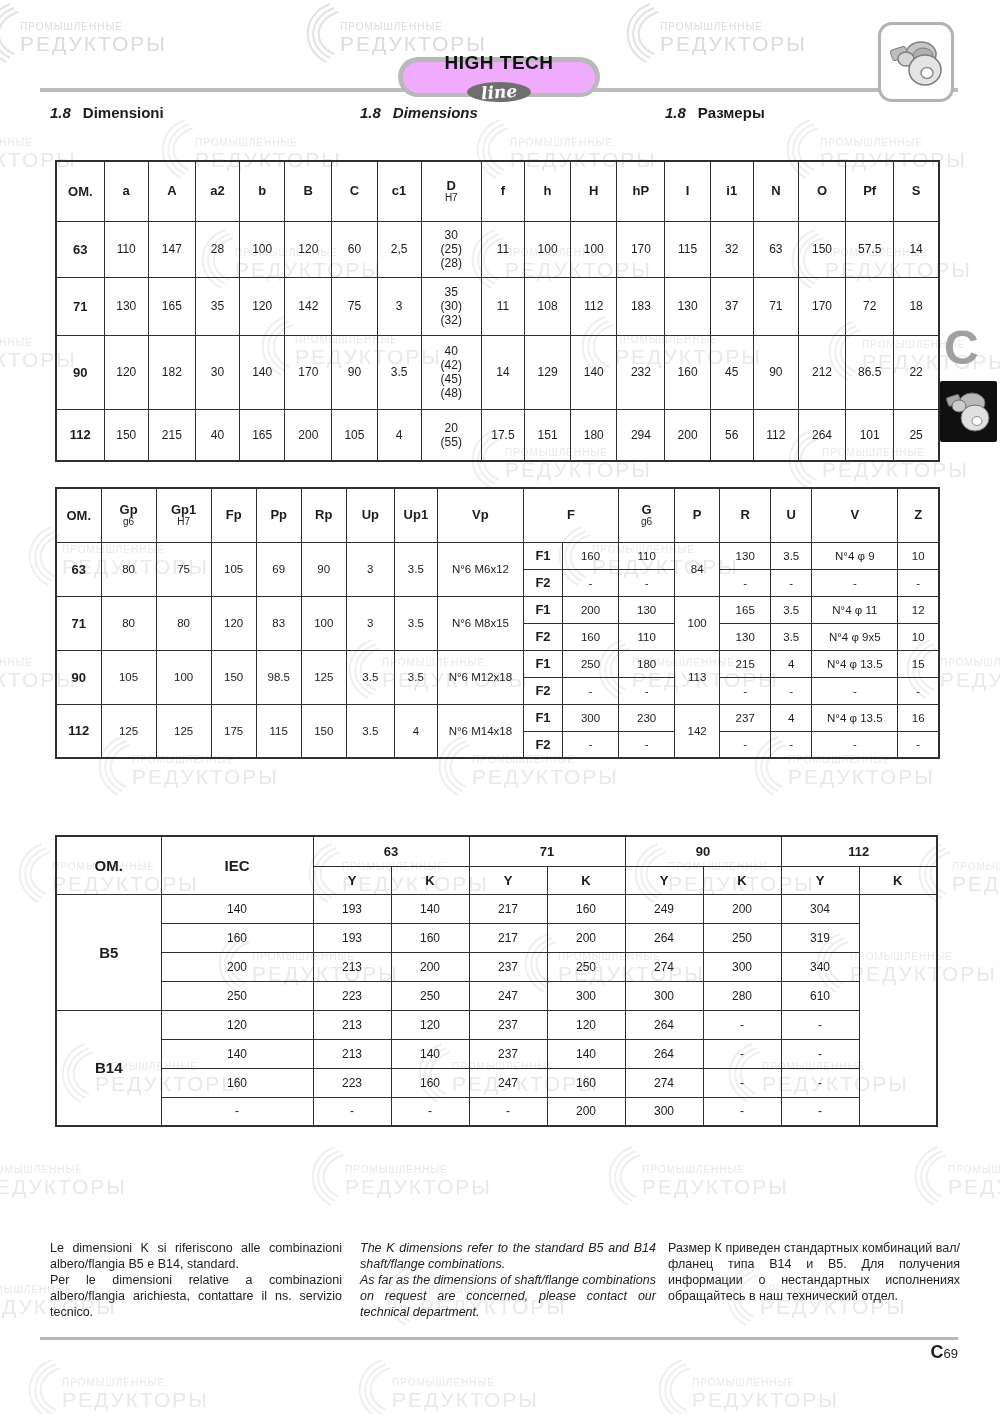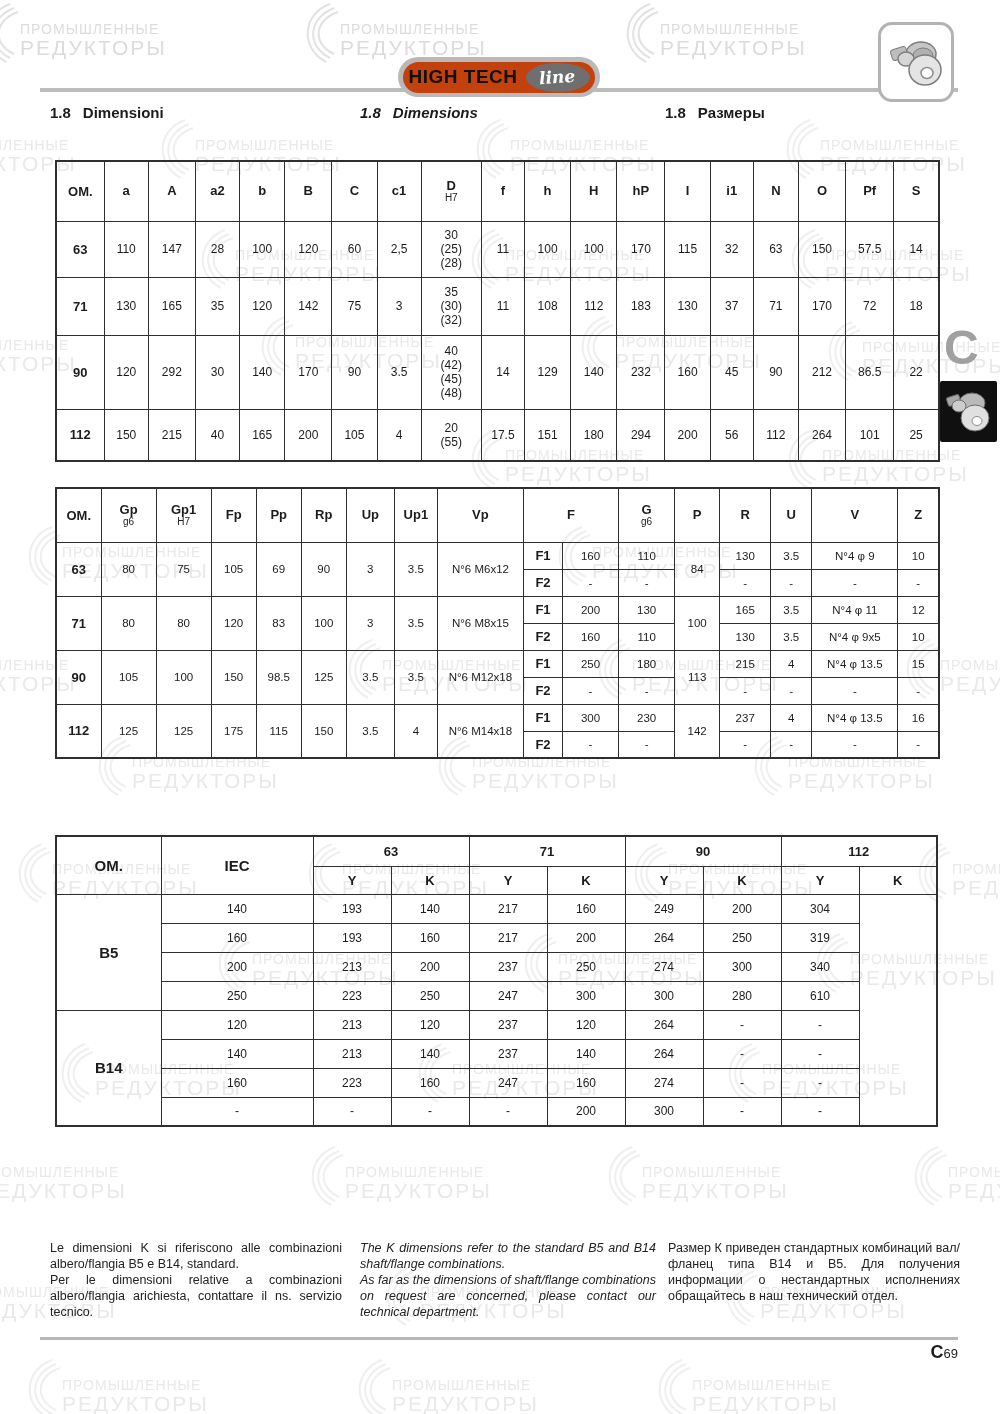--- a/index.html
+++ b/index.html
@@ -1,40 +1,40 @@
 <!DOCTYPE html>
 <html><head>
 <meta charset="utf-8">
 <style>
   html,body{margin:0;padding:0;}
   body{width:1000px;height:1414px;position:relative;overflow:hidden;background:#ffffff;
        font-family:"Liberation Sans",sans-serif;color:#1c1c1c;}
   .abs{position:absolute;}
   
   .wm{position:absolute;z-index:0;white-space:nowrap;line-height:1.05;pointer-events:none;}
-  .wm .l1{display:block;font-size:14px;letter-spacing:1px;color:#e9e9e9;}
+  .wm .l1{display:block;font-size:10px;letter-spacing:1px;color:#e9e9e9;}
   .wm .l2{display:block;font-size:21px;letter-spacing:2px;color:#e9e9e9;}
   .wm.dark .l1{color:#dcdcdc;} .wm.dark .l2{color:#dcdcdc;}
   .wm svg{position:absolute;left:-46px;top:-22px;}
   
   .hdr-rule{top:88px;left:40px;width:918px;height:4px;background:#bcbcbc;z-index:1;}
   .logo{top:57px;left:398px;width:202px;height:40px;background:#b9b9b9;border-radius:22px;
         z-index:2;display:flex;align-items:center;justify-content:center;}
-  .logo-inner{width:192px;height:31px;background:#c2410c;border-radius:18px;display:flex;
-        align-items:center;justify-content:center;gap:8px;}
+  .logo-inner{width:192px;height:31px;background:#f0abfc;border-radius:18px;display:flex;
+        align-items:center;justify-content:center;gap:8px;flex-direction:column;}
   .logo-text{font-weight:bold;font-size:19px;letter-spacing:.5px;color:#111;}
   .logo-ellipse{width:64px;height:29px;background:#6f6f6f;border-radius:50%;display:flex;
         align-items:center;justify-content:center;}
   .logo-script{font-family:"DejaVu Serif",serif;font-style:italic;font-weight:bold;
         color:#fff;font-size:17px;transform:rotate(-4deg);}
   .gearbox{top:22px;left:878px;width:70px;height:74px;border:3px solid #b3b3b3;border-radius:14px;
         background:#fff;z-index:2;display:flex;align-items:center;justify-content:center;}
   .headings{top:104px;left:0;width:1000px;z-index:2;}
   .heading{position:absolute;font-size:15px;font-weight:bold;white-space:nowrap;}
-  .heading .num{margin-right:12px;}
+  .heading .num{margin-right:12px;font-style:italic;}
   .heading.en{font-style:italic;text-align:center;}
   
   .twrap{z-index:2;}
   table{border-collapse:collapse;table-layout:fixed;background:transparent;}
   #t1,#t2{width:885px;} #t3{width:880px;}
   th,td{border:1px solid #2f2f2f;text-align:center;vertical-align:middle;padding:1px 2px;
         font-size:12px;font-weight:normal;white-space:pre-line;}
   table{border:2px solid #2f2f2f;}
   th{font-weight:bold;font-size:13px;}
   .hs{font-weight:normal;font-size:10px;line-height:10px;color:#222;}
@@ -573,21 +573,21 @@
           <td>130</td>
           <td>37</td>
           <td>71</td>
           <td>170</td>
           <td>72</td>
           <td>18</td>
         </tr>
         <tr>
           <th>90</th>
           <td>120</td>
-          <td>292</td>
+          <td>182</td>
           <td>30</td>
           <td>140</td>
           <td>170</td>
           <td>90</td>
           <td>3.5</td>
           <td>40
 (42)
 (45)
 (48)</td>
           <td>14</td>

